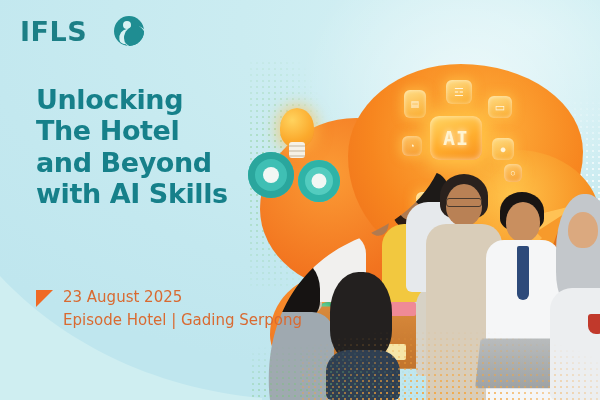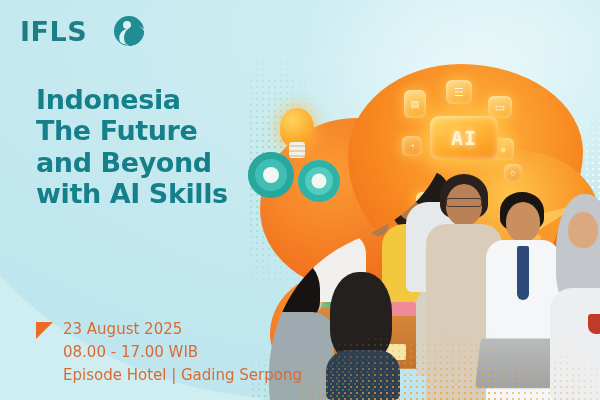--- a/index.html
+++ b/index.html
@@ -114,21 +114,21 @@
 
   
   .ai-panel {
     position: absolute;
     left: 160px; top: 80px;
     width: 118px; height: 104px;
   }
   .ai-core {
     position: absolute;
     left: 30px; top: 36px;
-    width: 68px; height: 44px;
+    width: 52px; height: 44px;
     border-radius: 9px;
     background: linear-gradient(160deg, #ffd766, #ffae2e 55%, #f7911f);
     box-shadow: 0 0 16px 6px rgba(255,196,70,.85), inset 0 0 6px rgba(255,255,255,.6);
     display: flex; align-items: center; justify-content: center;
   }
   .ai-core span {
     font-family: "DejaVu Sans Mono", monospace;
     font-weight: 700;
     font-size: 20px;
     letter-spacing: 1px;
@@ -326,21 +326,20 @@
     letter-spacing: -.2px;
     margin-bottom: 2px;
   }
 
   .details {
     position: absolute;
     left: 36px; top: 286px;
     display: flex;
     gap: 10px;
     align-items: flex-start;
-    margin-top: 32px;
   }
   .tri-marker {
     flex: none;
     margin-top: 4px;
     width: 0; height: 0;
     border-left: 17px solid #ef6a25;
     border-bottom: 17px solid transparent;
   }
   .details-lines .dline {
     font-family: "DejaVu Sans", sans-serif;
@@ -503,28 +502,27 @@
   <div class="logo-block">
     <div class="logo-word">IFLS</div>
     <div class="logo-mark">
       <div class="figure-head"></div>
       <div class="figure-body"></div>
       <div class="swoosh"></div>
     </div>
   </div>
 
   <div class="headline">
-    <div class="line">Indonesia</div>
-    <div class="line">The Future</div>
+    <div class="line">Unlocking</div>
+    <div class="line">The Hotel</div>
     <div class="line">and Beyond</div>
     <div class="line">with AI Skills</div>
   </div>
 
   <div class="details">
     <div class="tri-marker"></div>
     <div class="details-lines">
       <div class="dline">23 August 2025</div>
-      <div class="dline">08.00 - 17.00 WIB</div>
       <div class="dline">Episode Hotel | Gading Serpong</div>
     </div>
   </div>
 
 </div>
 
 </body></html>

